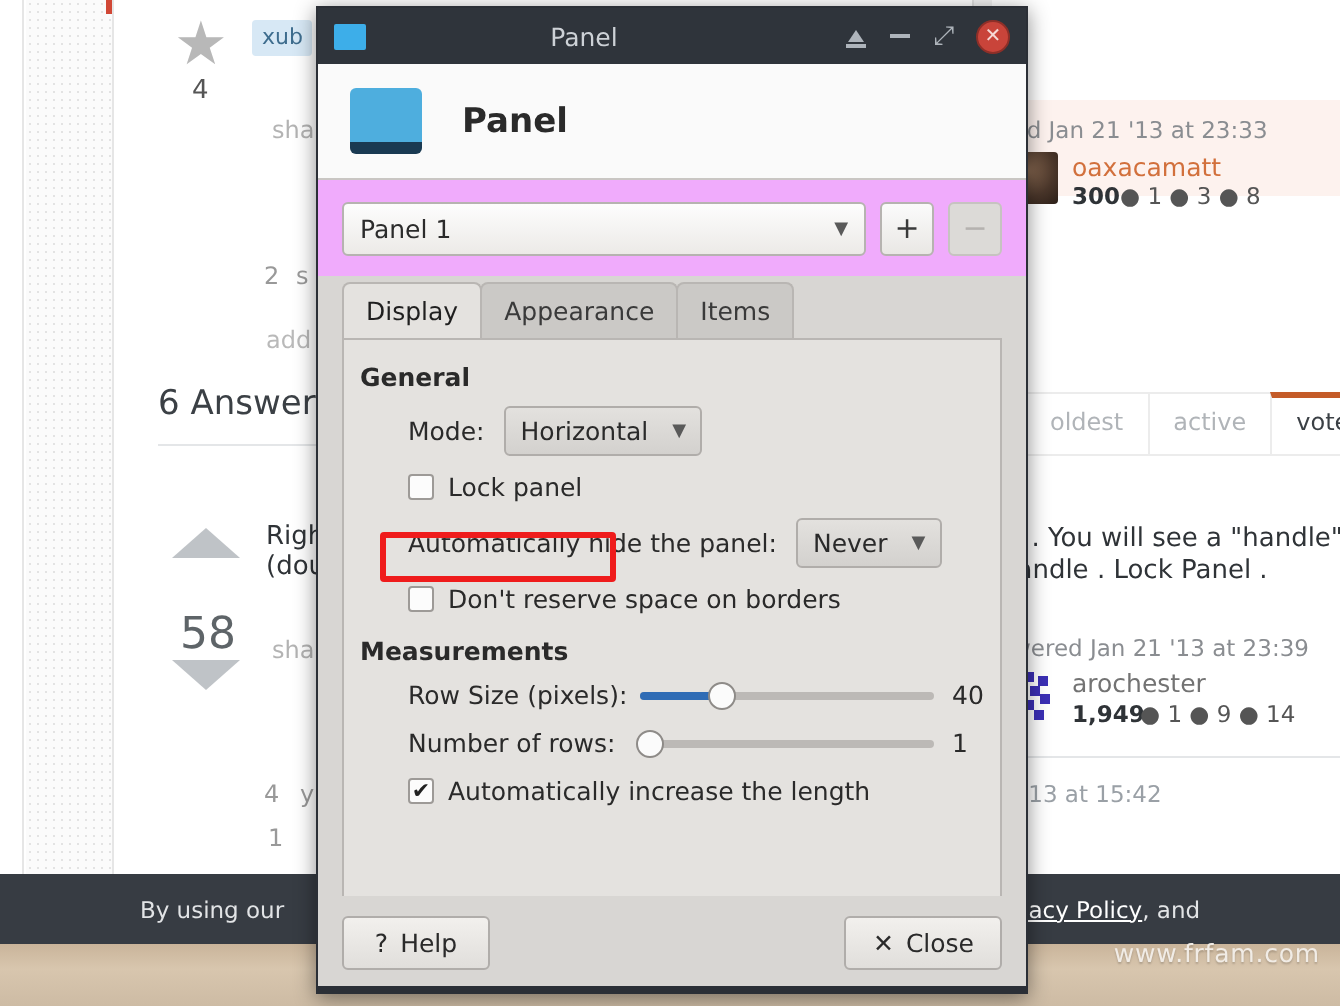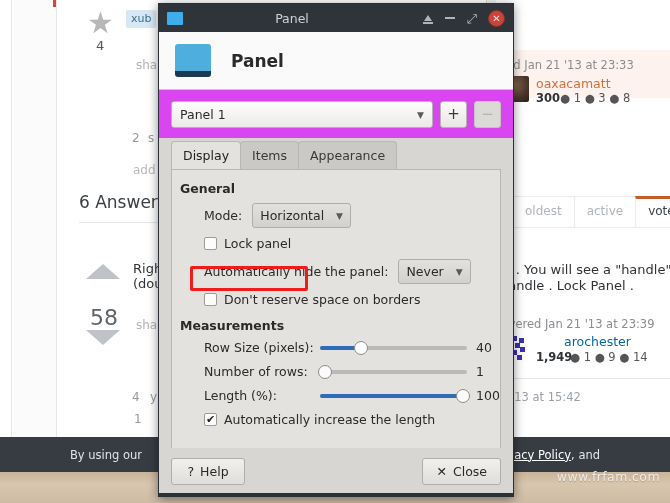--- a/index.html
+++ b/index.html
@@ -95,21 +95,21 @@
   .ans-right-1 { position: absolute; left: 500px; top: 262px; font-size: 13px; color: #2f3337; white-space: nowrap; }
   .ans-right-2 { position: absolute; left: 500px; top: 278px; font-size: 13px; color: #2f3337; white-space: nowrap; }
   .answered-meta { position: absolute; left: 500px; top: 317px; font-size: 11.5px; color: #8a8d91; white-space: nowrap; }
   .avatar-2 {
     position: absolute; left: 503px; top: 334px; width: 26px; height: 26px;
     background: #ffffff; overflow: hidden;
   }
   .avatar-2 i {
     position: absolute; display: block; background: #3b2fb5;
   }
-  .uname-2 { position: absolute; left: 564px; top: 334px; font-size: 12.5px; color: #0369a1; }
+  .uname-2 { position: absolute; left: 536px; top: 334px; font-size: 12.5px; color: #737373; }
   .rep-2 { position: absolute; left: 536px; top: 350px; font-size: 11.5px; color: #2f3337; font-weight: bold; }
   .badges-2 { position: absolute; left: 570px; top: 350px; font-size: 11.5px; color: #555; white-space: nowrap; }
   .edit-meta { position: absolute; left: 500px; top: 390px; font-size: 11.5px; color: #9aa0a6; white-space: nowrap; }
   .right-rule { position: absolute; left: 496px; top: 378px; width: 174px; height: 1px; background: #e4e6e8; }
 
   
   .sorttabs {
     position: absolute; left: 512px; top: 196px; height: 32px;
     display: flex; align-items: stretch;
   }
@@ -206,21 +206,21 @@
   .panel-icon {
     width: 36px; height: 33px; background: #4eaede; border-radius: 3px;
     border-bottom: 6px solid #1a3a52; position: relative;
   }
   .dialog-header-title {
     margin-left: 20px; font-size: 17px; font-weight: bold; color: #2a2a2a;
   }
 
   .panel-select-row {
     display: flex; align-items: center; padding: 11px 12px 10px 12px; gap: 7px;
-    background: #d946ef;
+    background: #f0abfc;
   }
   .combo {
     flex: 1; height: 27px; background: linear-gradient(180deg,#fdfdfd,#eceae7);
     border: 1px solid #b6b3b0; border-radius: 3px;
     display: flex; align-items: center; padding: 0 8px;
     font-size: 12.5px; color: #2b2b2b;
   }
   .combo .caret { margin-left: auto; color: #5a5a5a; font-size: 9px; }
   .sq-btn {
     width: 27px; height: 27px; border: 1px solid #b6b3b0; border-radius: 3px;
@@ -402,22 +402,22 @@
       <div class="combo">
         <span>Panel 1</span>
         <span class="caret">▼</span>
       </div>
       <div class="sq-btn">+</div>
       <div class="sq-btn disabled">−</div>
     </div>
 
     <div class="tabs-row">
       <div class="tab active">Display</div>
+      <div class="tab">Appearance</div>
       <div class="tab">Items</div>
-      <div class="tab">Appearance</div>
     </div>
 
     <div class="tab-body">
       <div class="section-title">General</div>
 
       <div class="form-row">
         <span class="lbl">Mode:</span>
         <span class="dropdown">
           <span>Horizontal</span>
           <span class="caret">▼</span>
@@ -460,28 +460,20 @@
 
       <div class="slider-row">
         <span class="sl-label">Number of rows:</span>
         <span class="track">
           <span class="fill" style="width:2%"></span>
           <span class="knob" style="left:calc(2% - 5px)"></span>
         </span>
         <span class="slider-val">1</span>
       </div>
 
-      <div class="slider-row">
-        <span class="sl-label">Length (%):</span>
-        <span class="track">
-          <span class="fill" style="width:100%"></span>
-          <span class="knob" style="left:calc(100% - 11px)"></span>
-        </span>
-        <span class="slider-val">100</span>
-      </div>
 
       <div class="form-row">
         <span class="lbl" style="display:flex;align-items:center;gap:7px">
           <span class="checkbox">✔</span>
           <span>Automatically increase the length</span>
         </span>
       </div>
     </div>
 
     <div class="dialog-footer">

